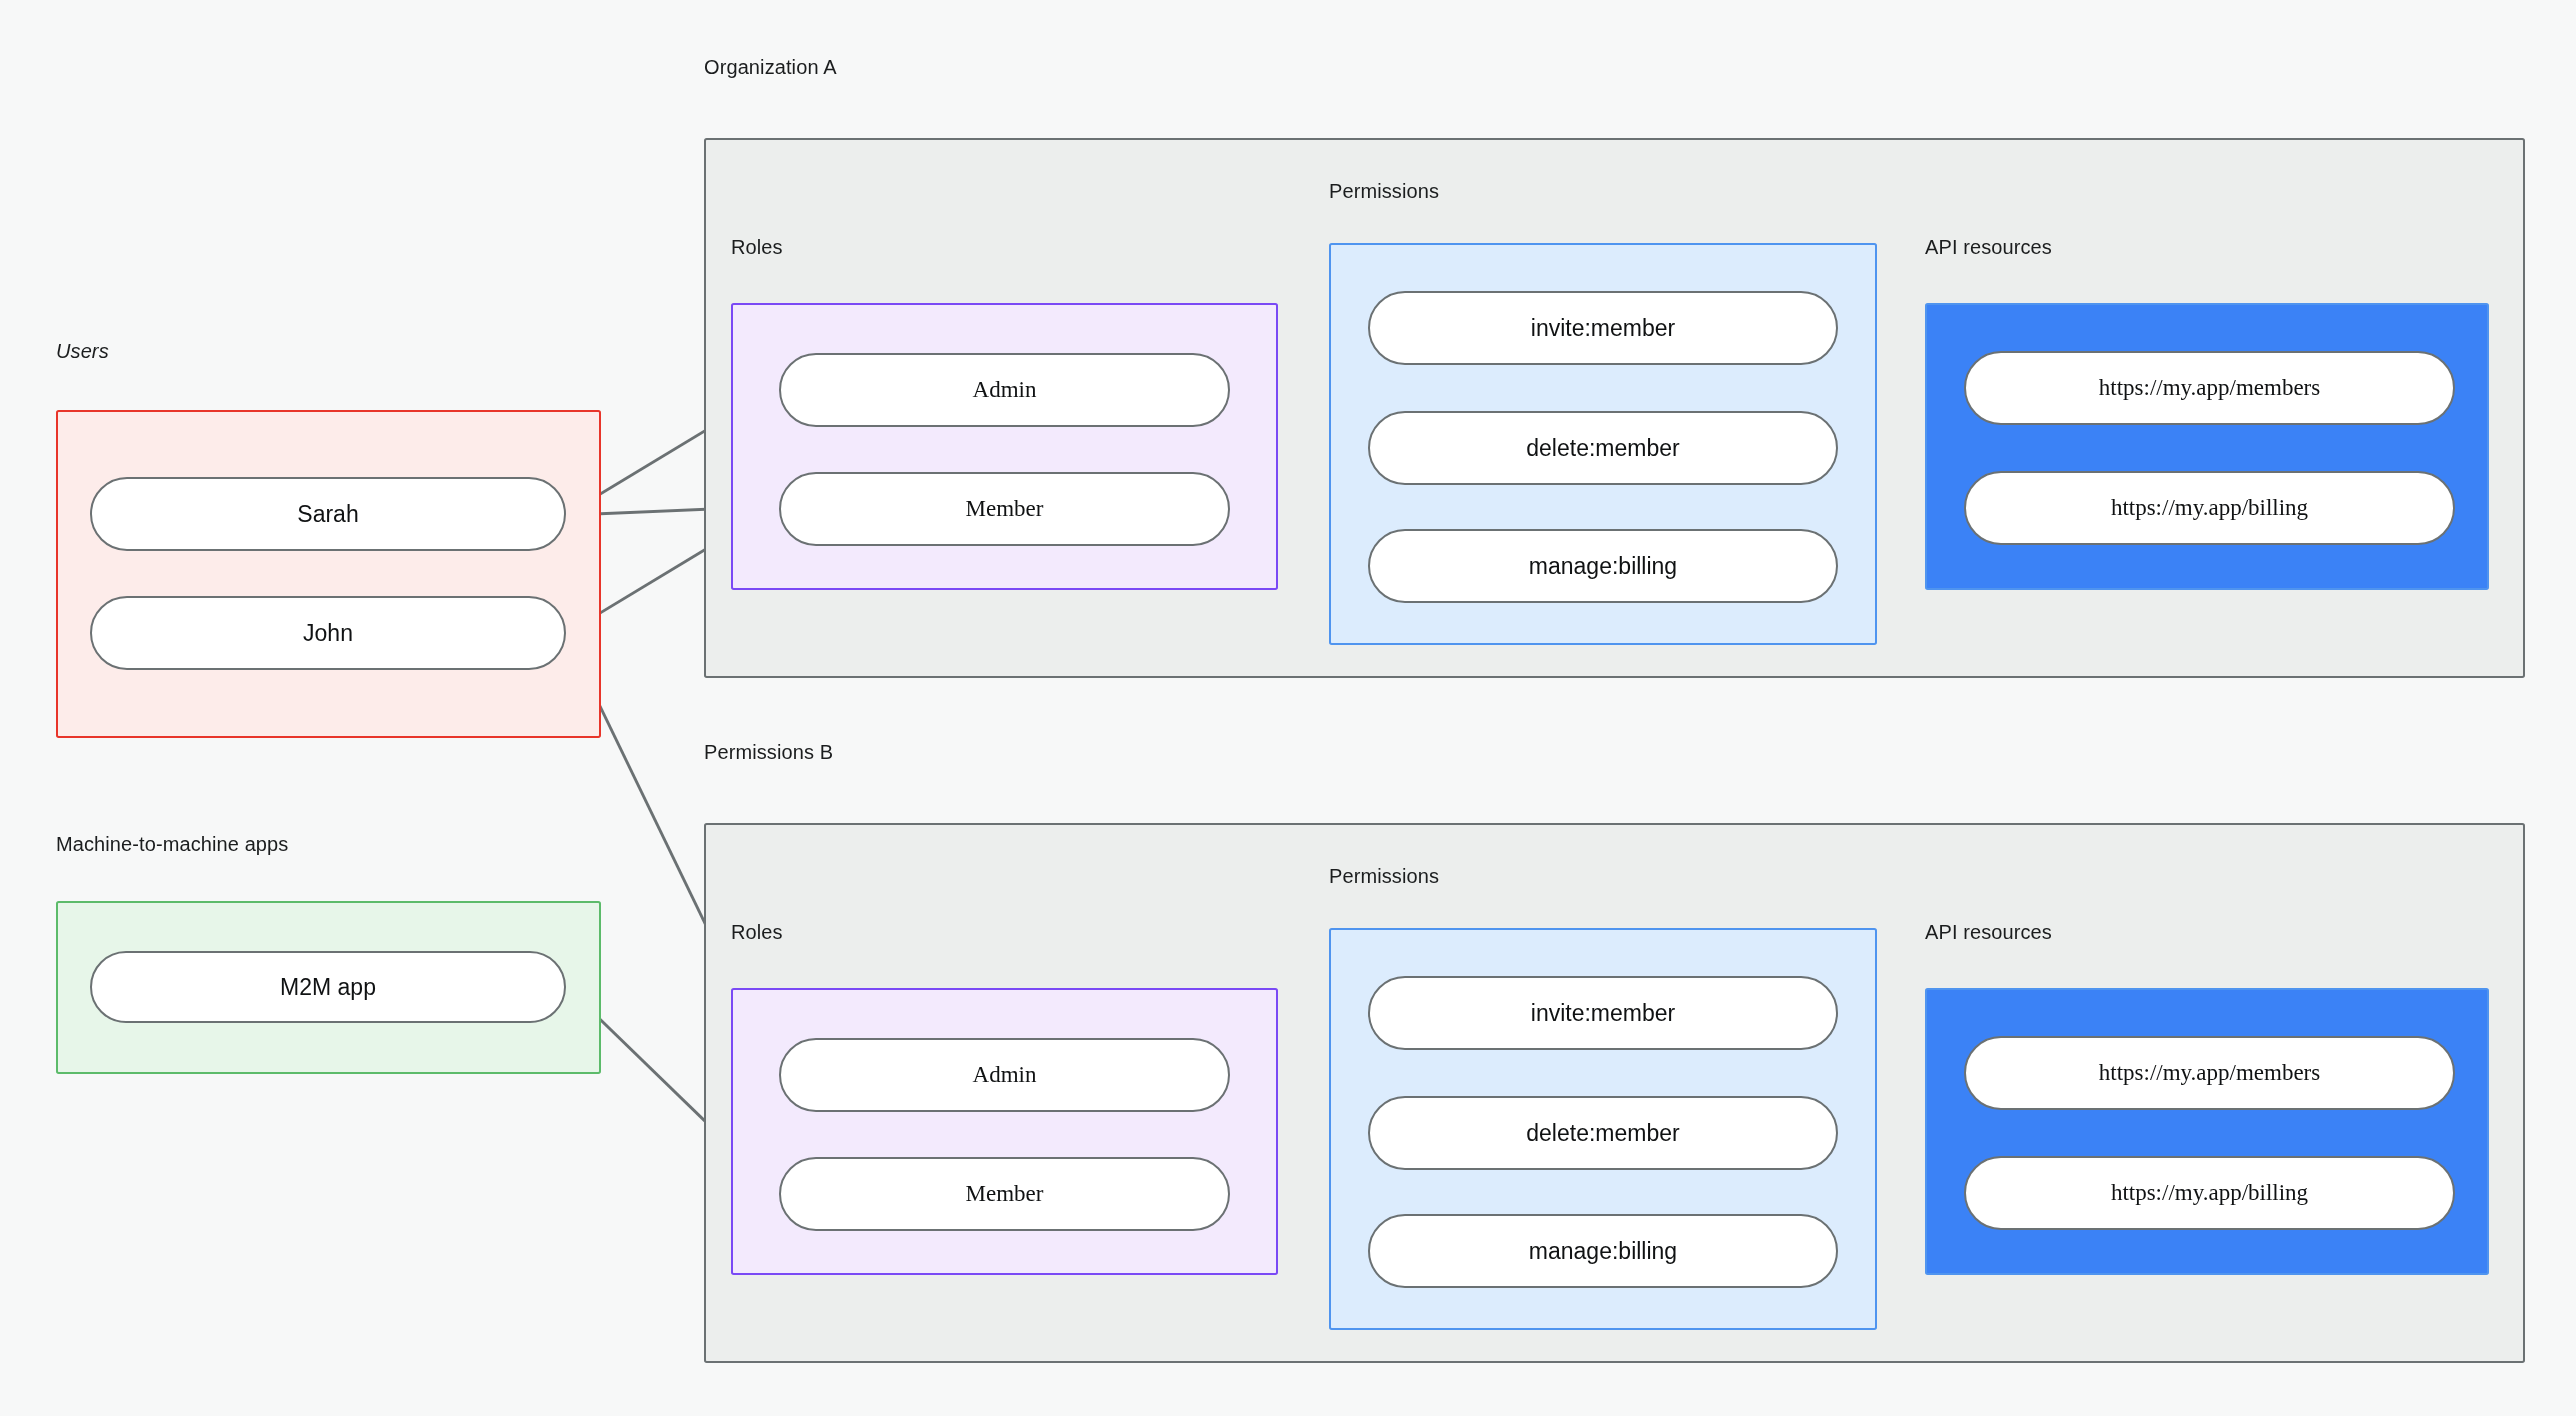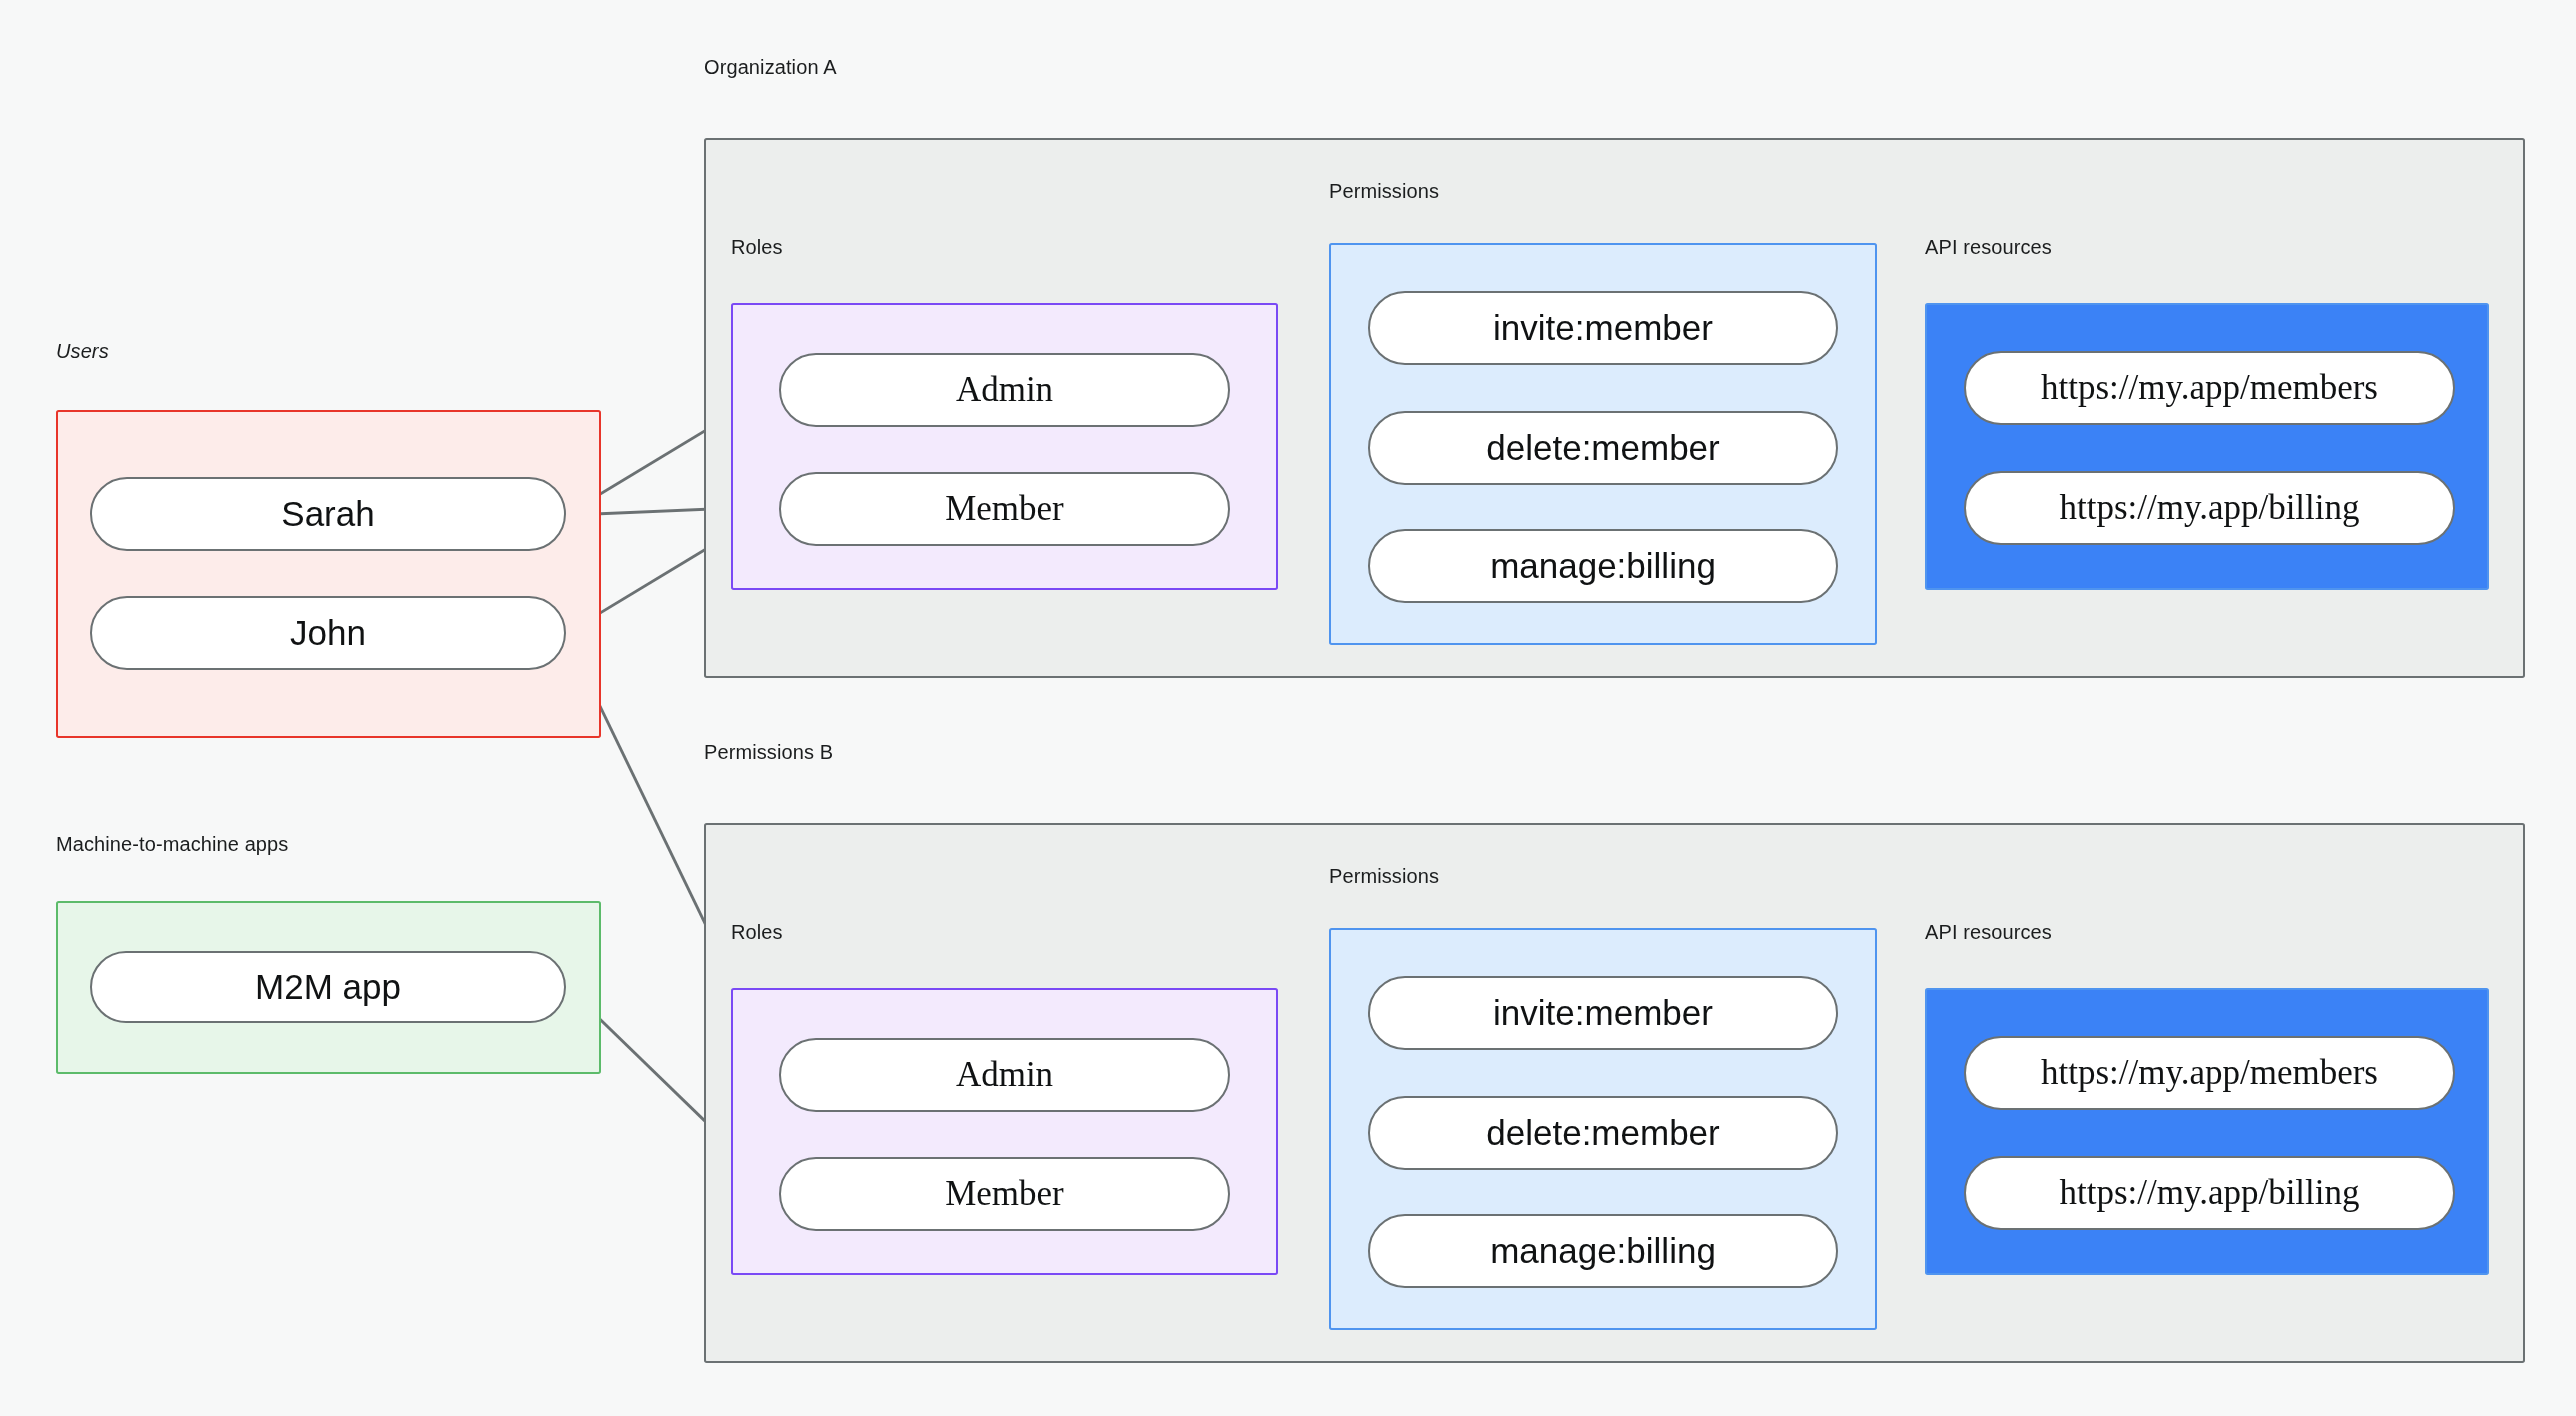--- a/index.html
+++ b/index.html
@@ -45,21 +45,21 @@
   .group-box.perms{background:#dcecfd;border:2.7px solid #4f94ef;}
   .group-box.apis{background:#3b82f6;border:2.7px solid #4f94ef;font-family:Liberation Serif, serif;}
 
   
   .pill{
     position:absolute;
     background:#ffffff;
     border:2.3px solid #6b7173;
     border-radius:900px;
     display:flex;align-items:center;justify-content:center;
-    font-size:35px;
+    font-size:23px;
     color:#101213;
     white-space:nowrap;
     z-index:4;
     box-sizing:border-box;
   }
 </style>
 </head>
 <body>
 
 <div id="stage">

